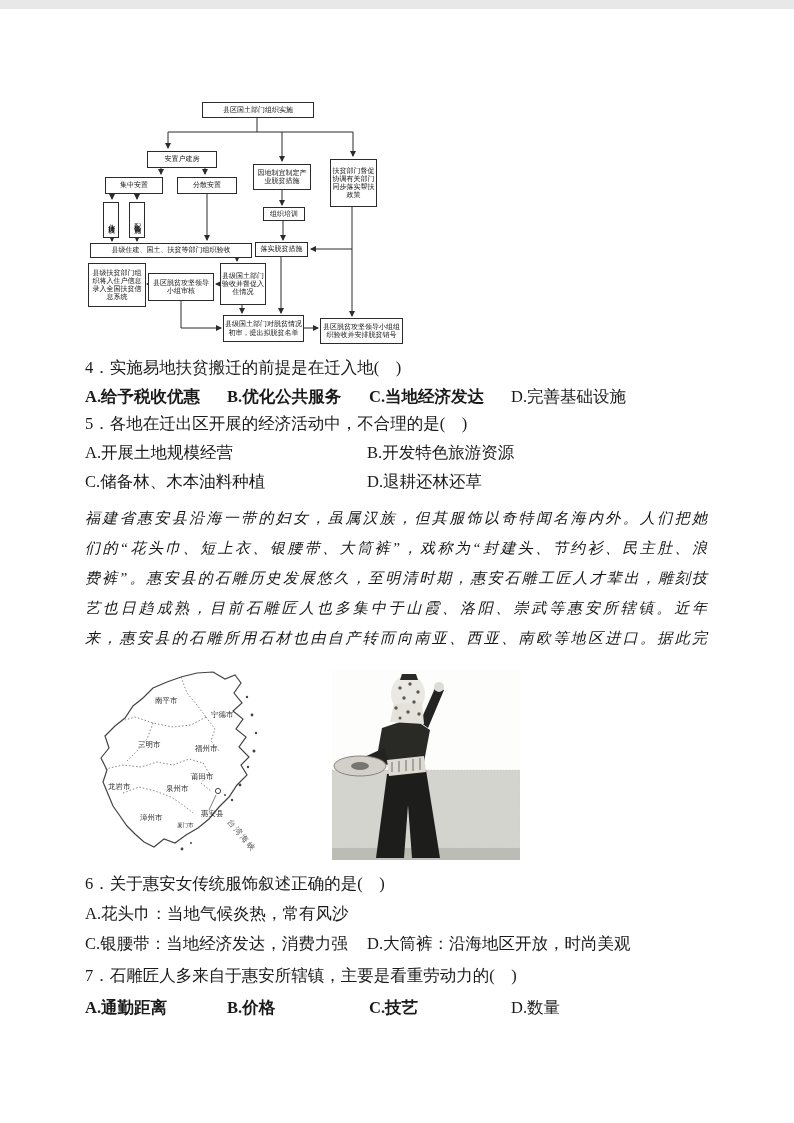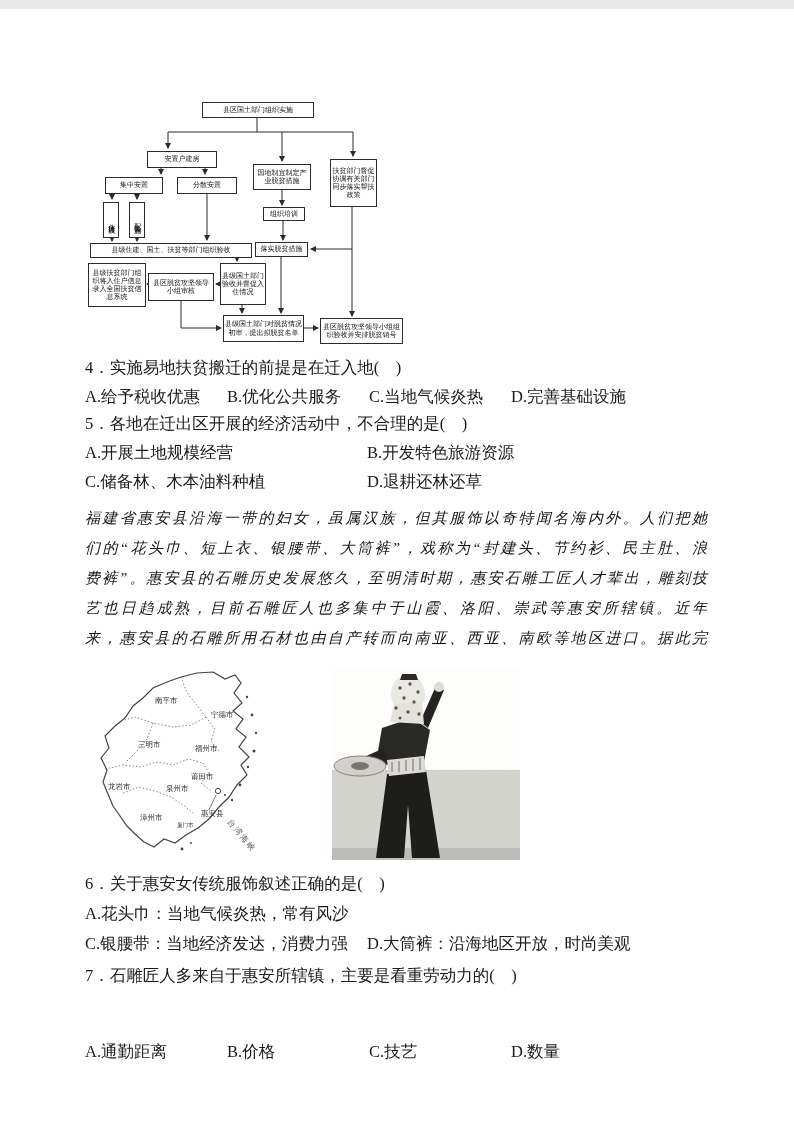--- a/index.html
+++ b/index.html
@@ -32,21 +32,21 @@
   .b-luoshi {left:170px;top:145px;width:53px; height:15px;}
   .b-fupin  {left:245px;top:62px; width:47px; height:48px;}
   .b-guotu  {left:135px;top:166px;width:46px; height:42px;}
   .b-shenhe {left:63px; top:176px;width:66px; height:28px;}
   .b-luru   {left:3px;  top:166px;width:58px; height:44px;}
   .b-chushen{left:138px;top:218px;width:81px; height:27px;}
   .b-xiaohao{left:235px;top:221px;width:83px; height:26px;}
   
   .q-stem{position:absolute;left:85px;width:625px;font-size:16.5px;white-space:nowrap;}
   .opt-row{position:absolute;left:85px;width:625px;display:flex;font-size:16.5px;}
-  .cell{width:142px;white-space:nowrap;flex:0 0 auto;}
+  .cell{width:142px;white-space:nowrap;flex:0 0 auto;font-weight:bold;}
   .cell-wide{width:282px;white-space:nowrap;flex:0 0 auto;}
   .cell-last{white-space:nowrap;flex:0 0 auto;text-align:center;}
   
   .passage{
     position:absolute;left:85px;top:494px;width:624px;height:152px;
     font-size:15px;line-height:30px;letter-spacing:2px;text-align:justify;
     font-style:italic;color:#161616;overflow:hidden;
   }
   
   .mapfig{position:absolute;left:85px;top:658px;width:222px;height:194px;text-align:center;}
@@ -105,21 +105,21 @@
     <div class="fc-box b-shenhe">县区脱贫攻坚领导小组审核</div>
     <div class="fc-box b-luru">县级扶贫部门组织将入住户信息录入全国扶贫信息系统</div>
     <div class="fc-box b-chushen">县级国土部门对脱贫情况初审，提出拟脱贫名单</div>
     <div class="fc-box b-xiaohao">县区脱贫攻坚领导小组组织验收并安排脱贫销号</div>
   </div>
 
   <div class="q-stem" style="top:348px">4．实施易地扶贫搬迁的前提是在迁入地(　)</div>
   <div class="opt-row" style="top:377px">
     <span class="cell">A.给予税收优惠</span>
     <span class="cell">B.优化公共服务</span>
-    <span class="cell">C.当地气候炎热</span>
+    <span class="cell">C.当地经济发达</span>
     <span class="cell-last">D.完善基础设施</span>
   </div>
 
   <div class="q-stem" style="top:404px">5．各地在迁出区开展的经济活动中，不合理的是(　)</div>
   <div class="opt-row" style="top:433px">
     <span class="cell-wide">A.开展土地规模经营</span>
     <span class="cell-last">B.开发特色旅游资源</span>
   </div>
   <div class="opt-row" style="top:462px">
     <span class="cell-wide">C.储备林、木本油料种植</span>
@@ -226,20 +226,20 @@
   <div class="q-stem" style="top:864px">6．关于惠安女传统服饰叙述正确的是(　)</div>
   <div class="opt-row" style="top:894px">
     <span class="cell-wide">A.花头巾：当地气候炎热，常有风沙</span>
   </div>
   <div class="opt-row" style="top:924px">
     <span class="cell-wide">C.银腰带：当地经济发达，消费力强</span>
     <span class="cell-last">D.大筒裤：沿海地区开放，时尚美观</span>
   </div>
 
   <div class="q-stem" style="top:956px">7．石雕匠人多来自于惠安所辖镇，主要是看重劳动力的(　)</div>
-  <div class="opt-row" style="top:1032px">
+  <div class="opt-row" style="top:988px">
     <span class="cell">A.通勤距离</span>
     <span class="cell">B.价格</span>
     <span class="cell">C.技艺</span>
     <span class="cell-last">D.数量</span>
   </div>
 
 </div>
 
 </body></html>

